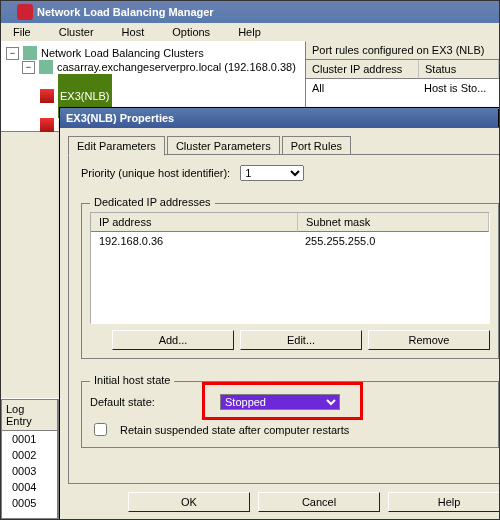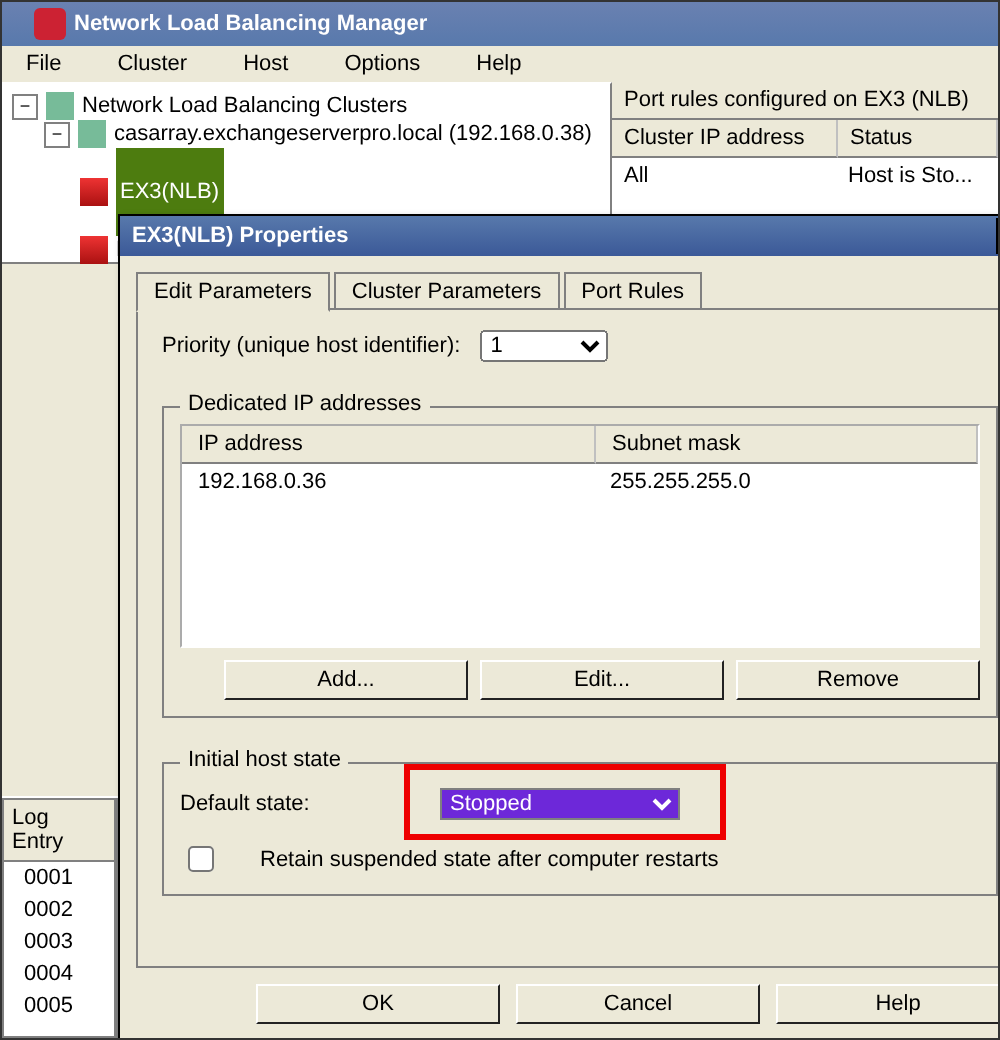--- a/index.html
+++ b/index.html
@@ -45,21 +45,21 @@
 .iplist .hd>div{padding:3px 8px;border-right:1px solid #c0c0c0;border-bottom:1px solid #808080}
 .iplist .rw{display:flex}
 .iplist .rw>div{padding:3px 8px}
 .cA{width:190px}.cB{flex:1}
 .btnrow{display:flex;justify-content:flex-end;gap:6px;margin-top:6px}
 .wbtn{min-width:68px;padding:3px 26px;background:#ece9d8;border:1px solid #222;border-top-color:#fff;border-left-color:#fff;text-align:center}
 select,input[type=text]{font-family:inherit;font-size:11px}
 .prio{width:64px}
 .redbox{position:absolute;border:3px solid #e00;pointer-events:none}
 .state-sel{background:#6d28d9;color:#fff;width:120px;border:1px solid #7f7f7f}
-.chk{display:flex;align-items:center;gap:20px}
+.chk{display:flex;align-items:center;gap:10px}
 .dlg-btns{display:flex;justify-content:flex-end;gap:8px;padding:8px 10px}
 </style>
 </head>
 <body>
 
 <div class="main-window">
   <div class="titlebar">
     <span class="ico"></span>
     <span>Network Load Balancing Manager</span>
   </div>

